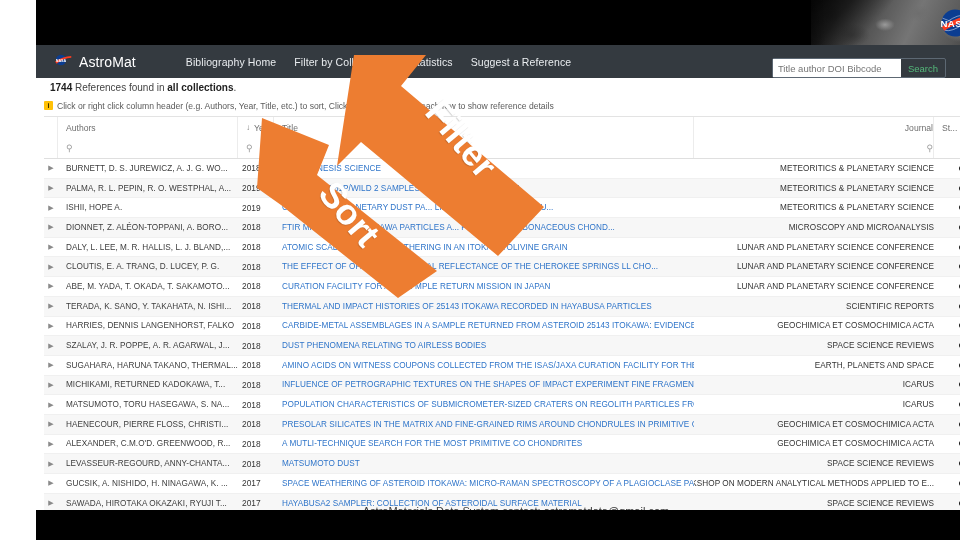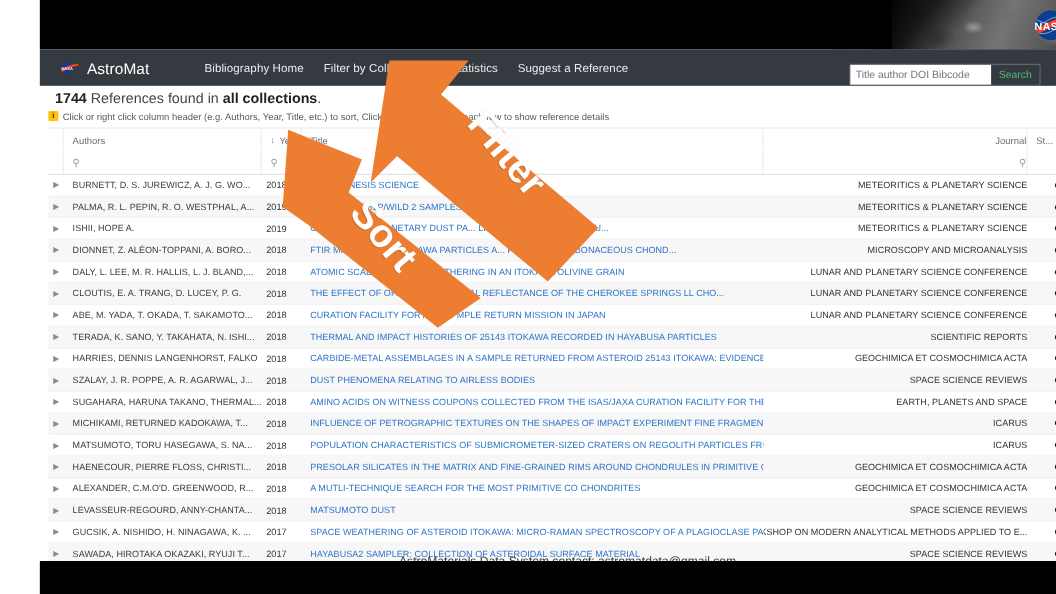--- a/index.html
+++ b/index.html
@@ -38,21 +38,21 @@
   .nasa-logo {
     position: absolute; right: 10px; top: 7px; width: 58px; height: 32px;
   }
 
   
   .navbar {
     position: absolute; left: 0; top: 45px; width: 960px; height: 33px;
     background: #343a40;
     display: flex; align-items: center;
   }
-  .brand { display:flex; align-items:center; margin-left: 14px; }
+  .brand { display:flex; margin-left: 14px; }
   .brand-logo { width: 22px; height: 12px; margin-right: 7px; }
   .brand-text { color:#fff; font-size: 14px; font-weight: 500; letter-spacing: .1px; }
   .nav-links { display:flex; align-items:flex-start; margin-left: 50px; gap: 18px; }
   .nav-link {
     color: #e9ecef; font-size: 10.5px; letter-spacing: .1px; white-space: nowrap;
     cursor: pointer;
   }
   .caret { display:inline-block; width:0;height:0; margin-left:3px; vertical-align:middle;
     border-left:3px solid transparent;border-right:3px solid transparent;border-top:3.5px solid #e9ecef; }
   .nav-right { position:absolute; right: 8px; top:0; height:33px; display:flex; align-items:flex-end; gap:0; }
@@ -67,21 +67,21 @@
   }
   .help-btn {
     width: 20px; height: 20px; background:#1a1d20; color:#fff;
     display:flex; align-items:center; justify-content:center;
     font-size: 11px; margin-left: 22px; cursor:pointer; border-radius:1px;
   }
 
   
   .results-line {
     position:absolute; left: 14px; top: 82px;
-    font-size: 13px; color: #444;
+    font-size: 10px; color: #444;
   }
   .results-line b { color:#222; font-weight:700; }
 
   
   .alert {
     position:absolute; left: 8px; top: 99px; height: 13px;
     display:flex; align-items:center;
   }
   .alert-ico {
     width: 9px; height: 9px; background:#ffc107; color:#3a2c00;

